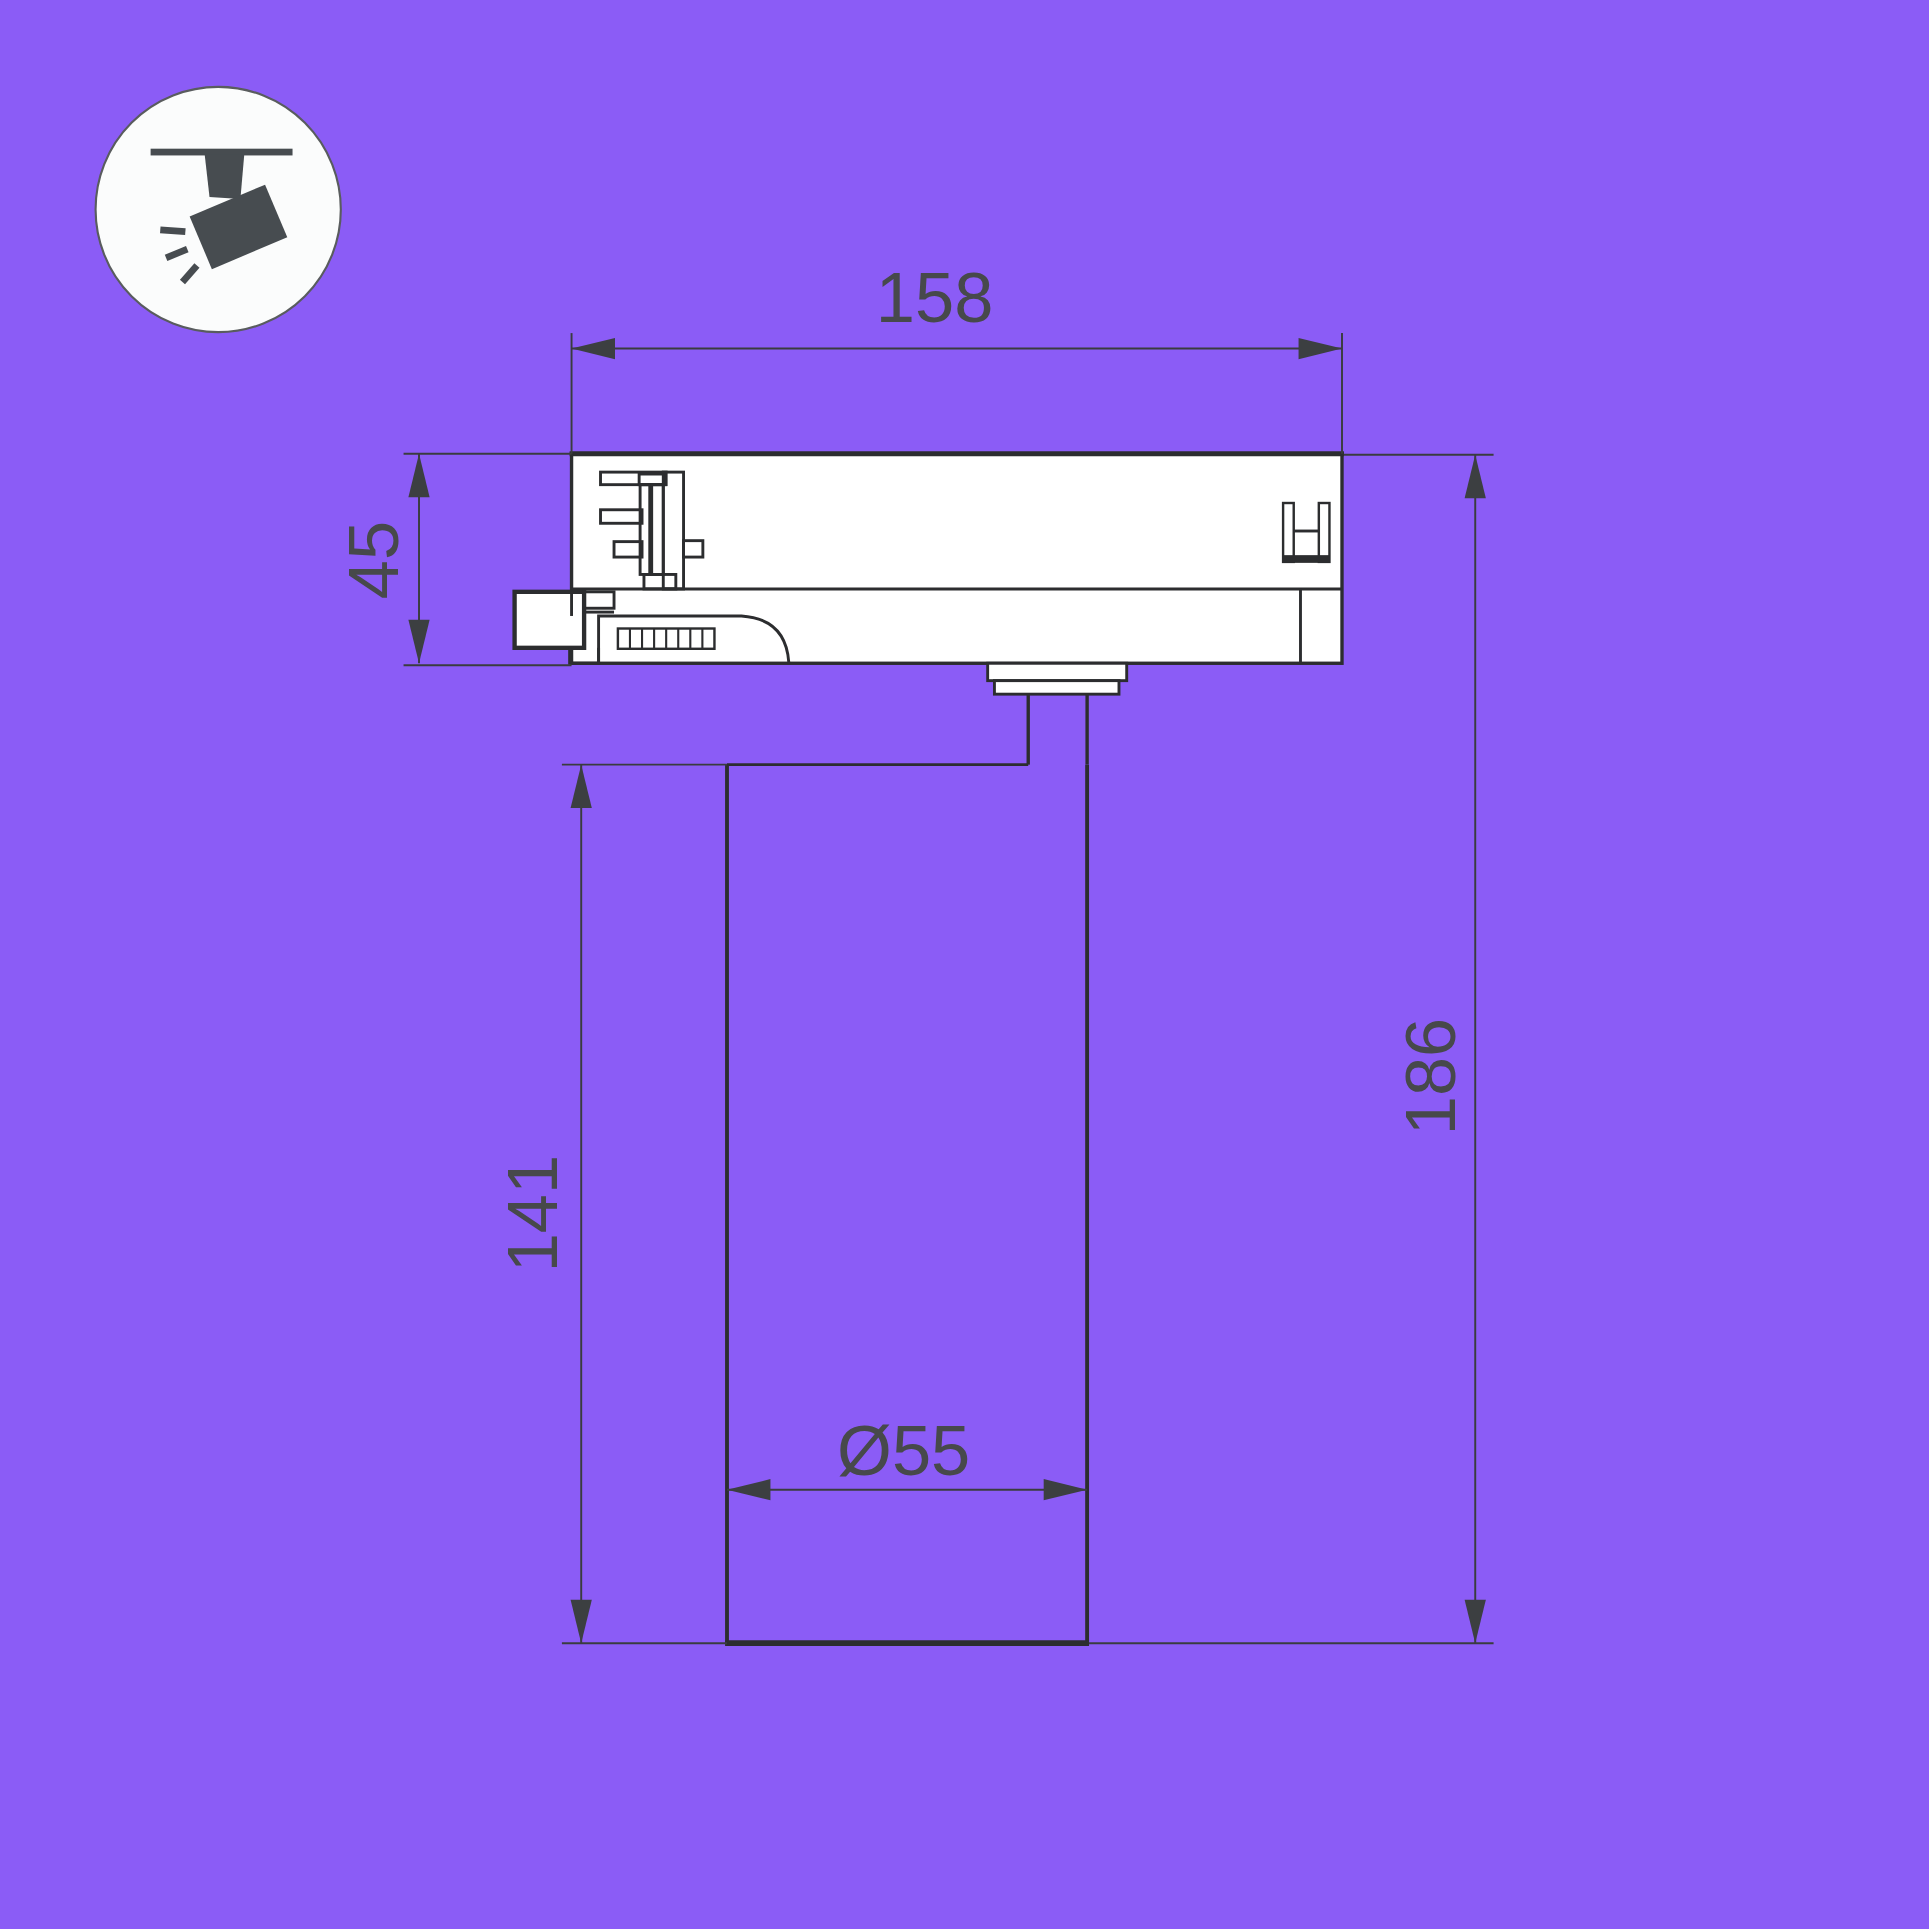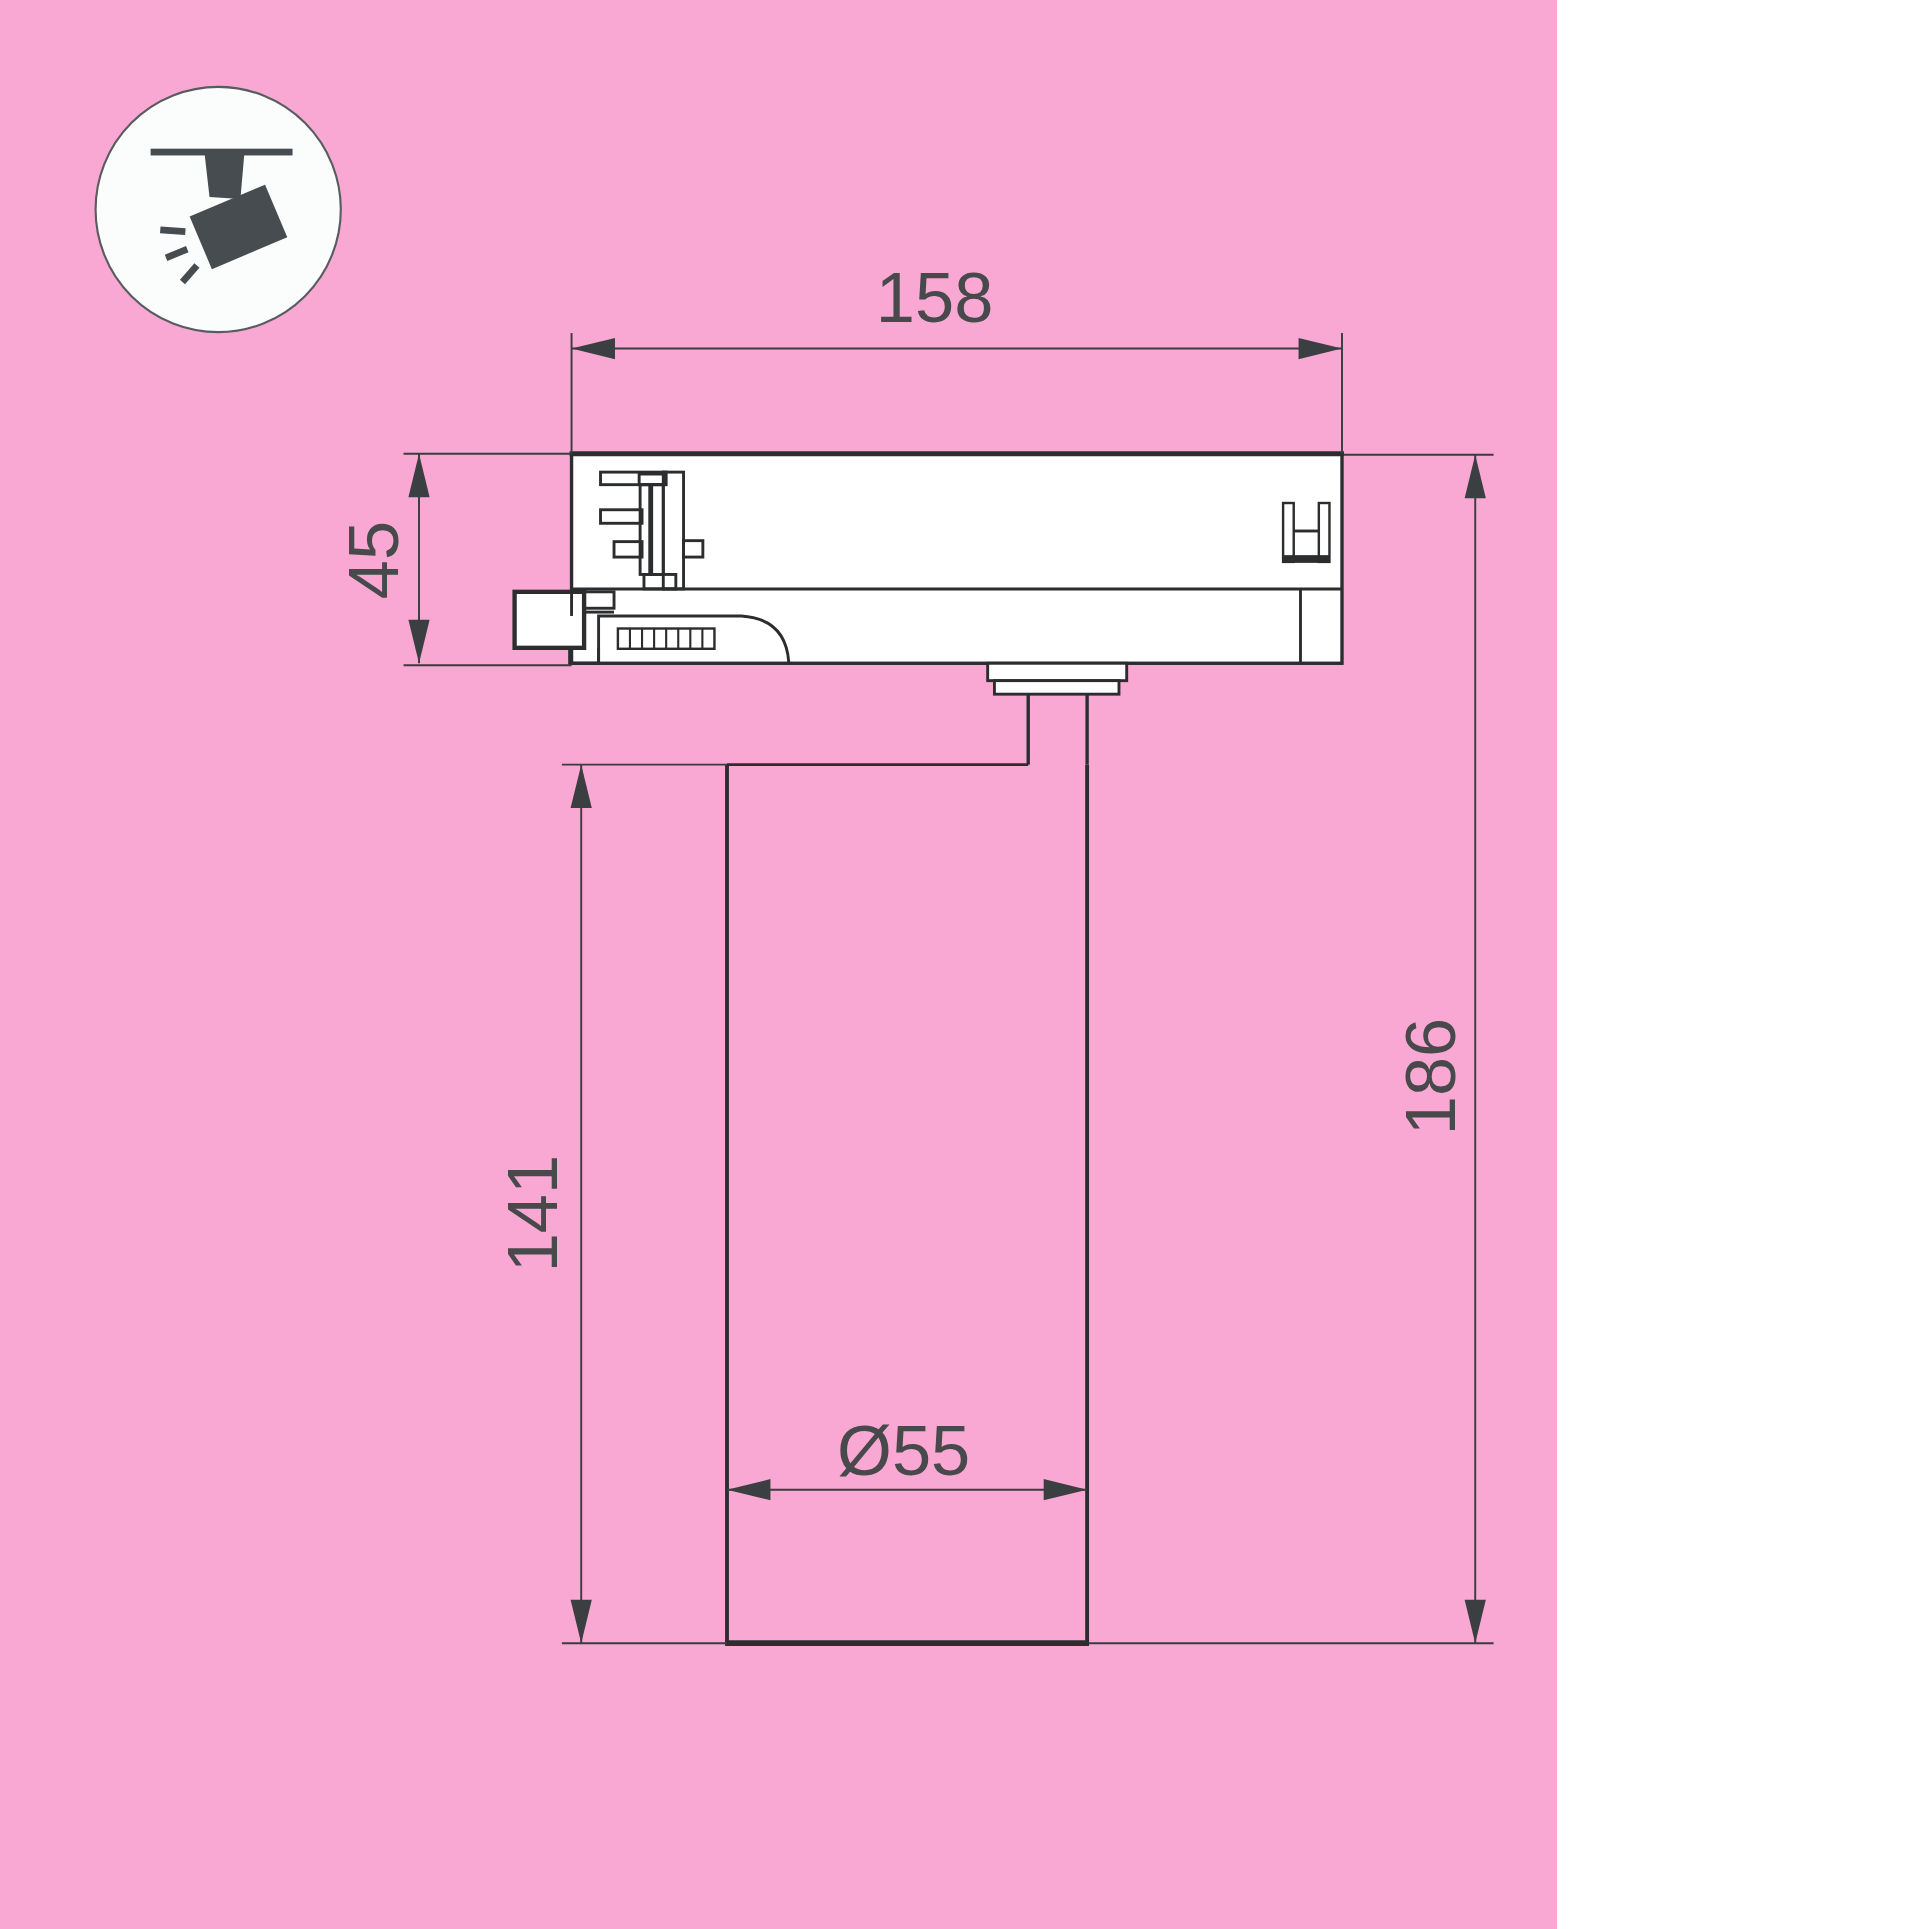--- a/index.html
+++ b/index.html
@@ -1,16 +1,16 @@
 <!DOCTYPE html>
 <html><head>
 <meta charset="utf-8">
 <style>
   html,body{margin:0;padding:0;background:#ffffff;}
-  .canvas{width:1557px;height:1929px;position:relative;background:#f9a8d4;overflow:hidden;}
+  .canvas{width:1929px;height:1929px;position:relative;background:#8b5cf6;overflow:hidden;}
   svg{display:block;}
   .dim-label{font-family:"Liberation Sans","DejaVu Sans",sans-serif;font-size:73px;}
 </style>
 </head>
 <body>
 
 <div class="canvas">
 <svg width="1929" height="1929" viewBox="0 0 1998 1998" xmlns="http://www.w3.org/2000/svg">
 
   <g>

